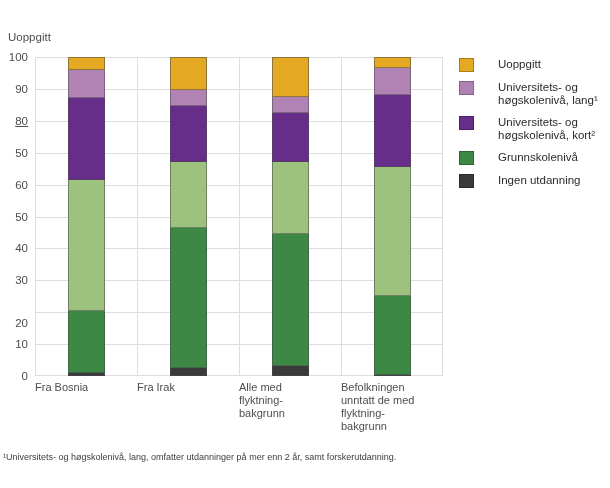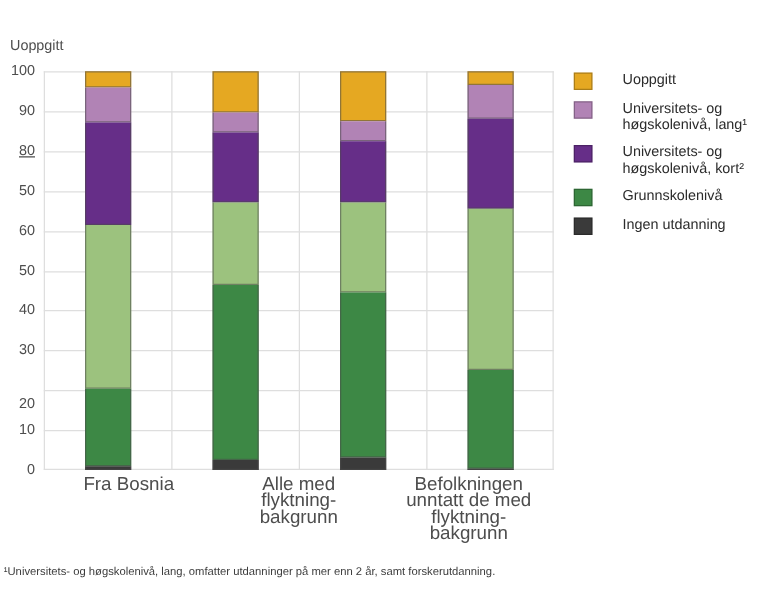--- a/index.html
+++ b/index.html
@@ -16,21 +16,21 @@
   #ylabels{position:absolute;left:0;top:57px;width:28px;height:319px;}
   .ytick{position:absolute;right:0;width:28px;text-align:right;font-size:11.5px;color:#4d4d4d;line-height:14px;}
 
   #bars{position:absolute;left:0;top:0;width:100%;height:100%;display:flex;}
   .cell{flex:1 1 0;display:flex;justify-content:center;align-items:flex-end;height:100%;}
   .bar{width:37px;height:100%;display:flex;flex-direction:column;}
   .seg{box-sizing:border-box;border:1px solid rgba(75,75,75,0.55);}
   .seg + .seg{border-top:none;}
 
   #xlabels{position:absolute;left:35px;top:381px;width:408px;display:flex;}
-  .xlabel{flex:1 1 0;text-align:center;font-size:15px;color:#4d4d4d;line-height:13px;white-space:pre-line;}
+  .xlabel{flex:1 1 0;font-size:11px;color:#4d4d4d;line-height:13px;white-space:pre-line;}
 
   #legend{position:absolute;left:459px;top:58px;width:150px;display:flex;flex-direction:column;gap:9px;}
   .legend-item{display:flex;gap:24px;align-items:flex-start;}
   .swatch{flex:0 0 auto;width:15px;height:14px;margin-top:0;border:1px solid rgba(0,0,0,0.25);box-sizing:border-box;}
   .legend-label{font-size:11.5px;color:#2b2b2b;line-height:13px;white-space:pre-line;}
 
   #footnotes{position:absolute;left:3px;top:452px;width:600px;}
   .footnote{font-size:9px;color:#3c3c3c;line-height:11.3px;}
 </style>
 </head>
@@ -111,20 +111,21 @@
             <div class="seg" style="height: 40.5%; background: rgb(156, 194, 126);"></div>
             <div class="seg" style="height: 24.6%; background: rgb(61, 136, 69);"></div>
             <div class="seg" style="height: 0.4%; background: rgb(58, 58, 58);"></div>
           </div>
         </div>
       </div>
   </div>
 
   <div id="xlabels">
       <div class="xlabel">Fra Bosnia</div>
+      <div class="xlabel">Fra Irak</div>
       <div class="xlabel">Alle med
 flyktning-
 bakgrunn</div>
       <div class="xlabel">Befolkningen
 unntatt de med
 flyktning-
 bakgrunn</div>
     </div>
 
   <div id="legend">

